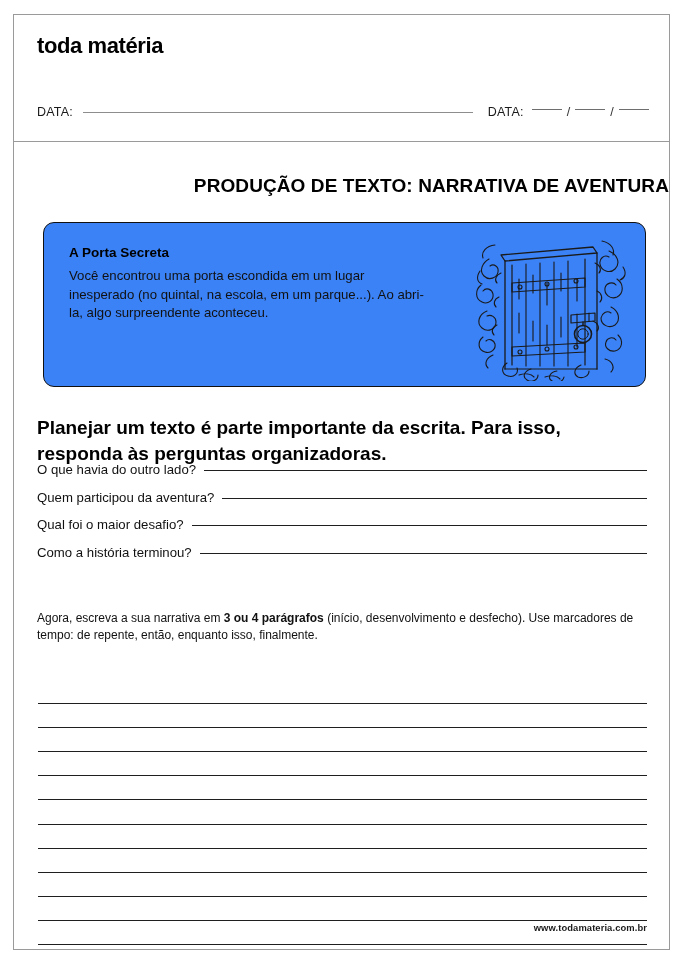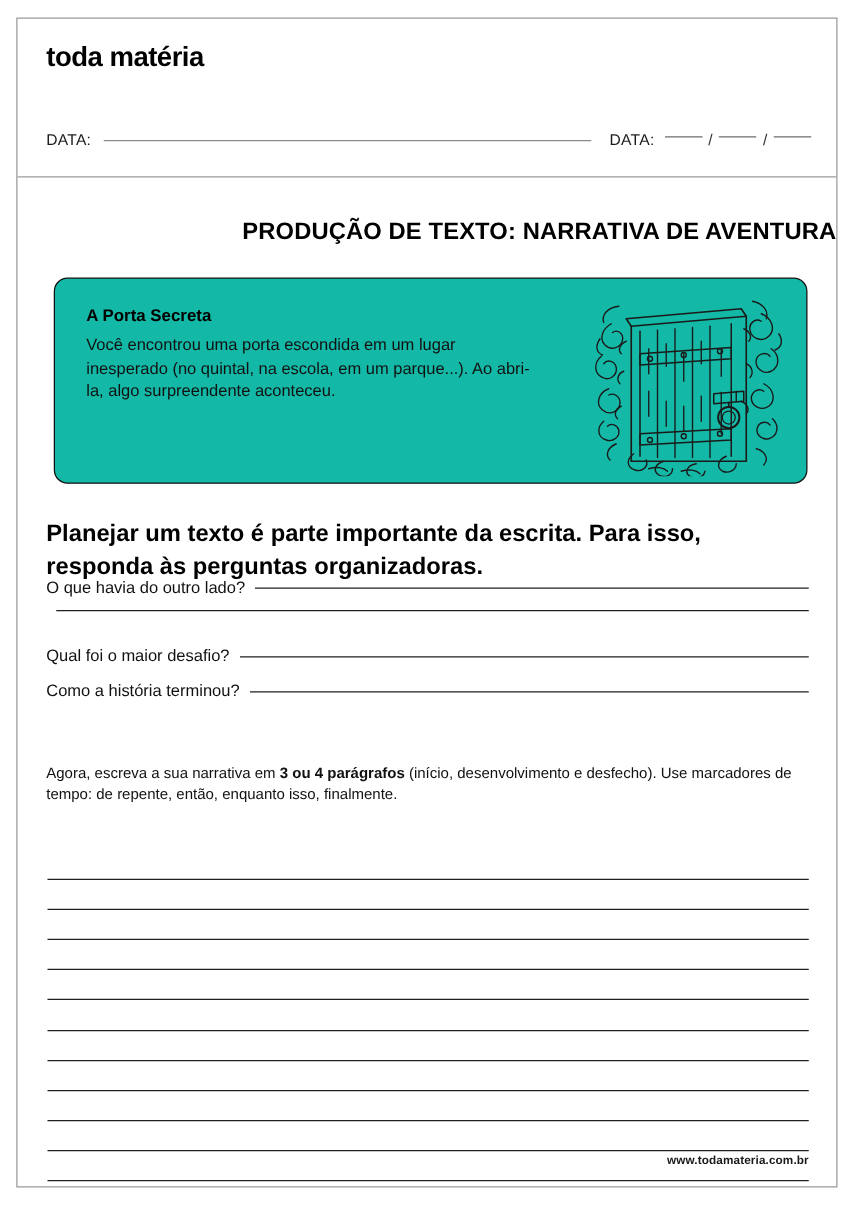--- a/index.html
+++ b/index.html
@@ -104,21 +104,21 @@
   
   .prompt-card {
     position: absolute;
     left: 29px;
     top: 80px;
     width: 603px;
     height: 165px;
     border: 1.6px solid #111;
     border-radius: 11px;
     box-sizing: border-box;
-    background: #14b8a6;
+    background: #3b82f6;
     padding-left: 44px;
   }
   .prompt-text {
     position: absolute;
     left: 25px;
     top: 22px;
     width: 355px;
   }
   .prompt-title {
     font-size: 13.5px;
@@ -313,20 +313,21 @@
     </div>
 
     <div class="plan-instruction">Planejar um texto é parte importante da escrita. Para isso, responda às perguntas organizadoras.</div>
 
     <div class="questions">
       <div class="question-row">
         <span class="question-label">O que havia do outro lado?</span>
         <span class="q-rule"></span>
       </div>
       <div class="question-row">
+        <span class="question-label">Quem participou da aventura?</span>
         <span class="q-rule"></span>
       </div>
       <div class="question-row">
         <span class="question-label">Qual foi o maior desafio?</span>
         <span class="q-rule"></span>
       </div>
       <div class="question-row">
         <span class="question-label">Como a história terminou?</span>
         <span class="q-rule"></span>
       </div>

